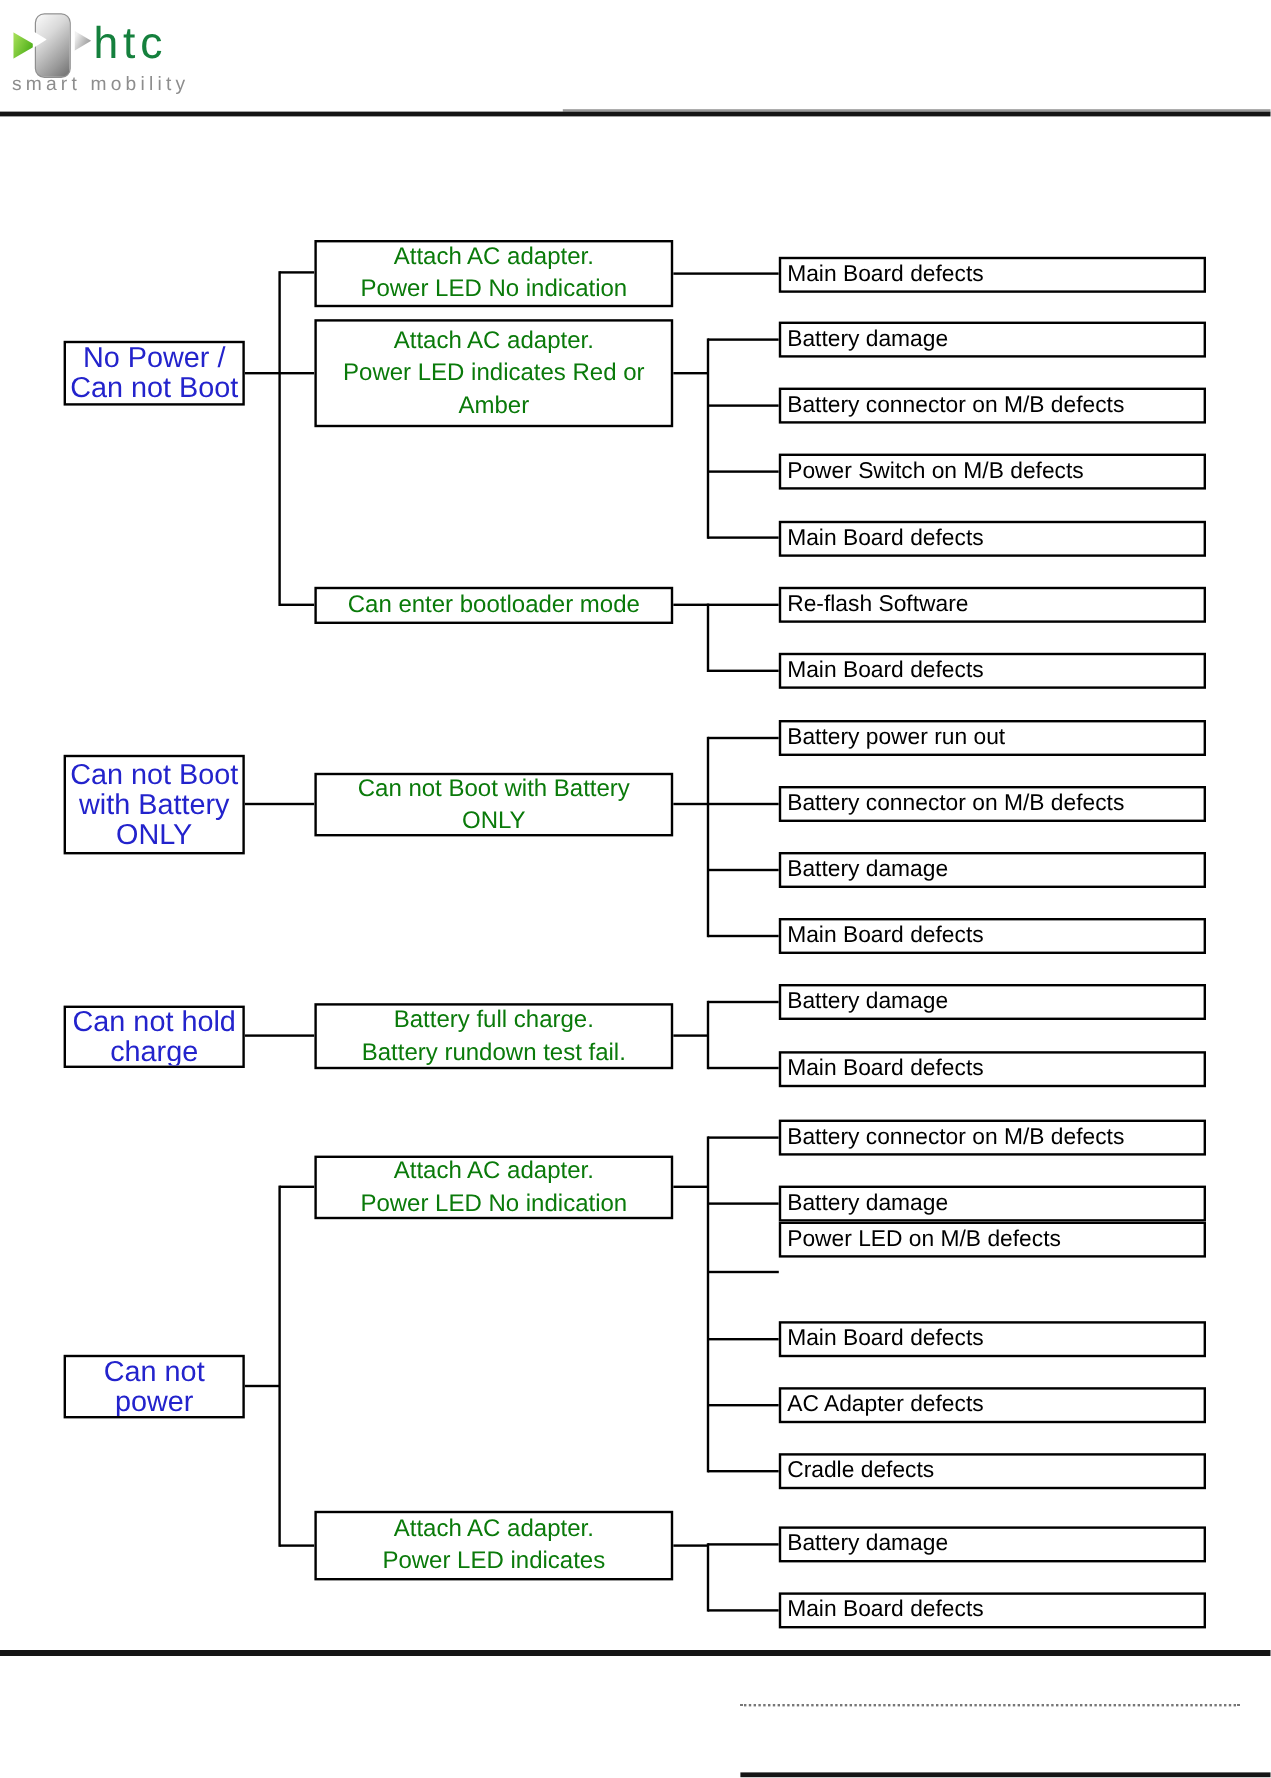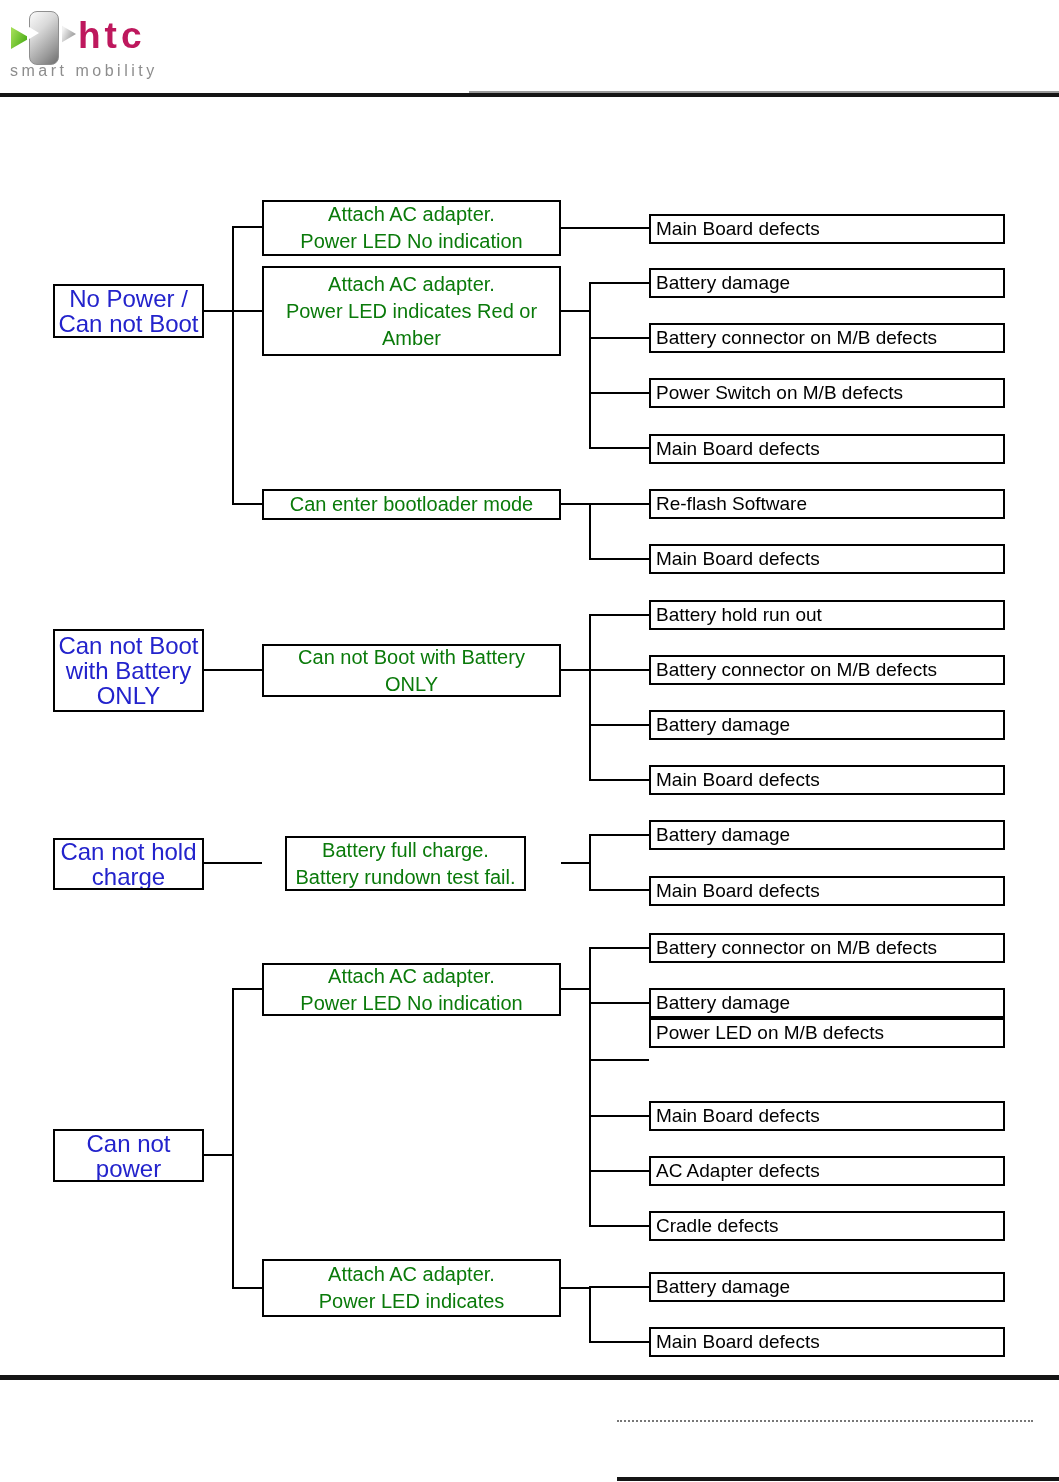--- a/index.html
+++ b/index.html
@@ -23,22 +23,22 @@
   .device-notch {
     position:absolute; left:-3px; top:13px; width:12px; height:16px;
     background:#ffffff; clip-path:polygon(0 4%, 100% 50%, 0 96%);
   }
   .arrow-gray {
     position:absolute; left:56px; top:20px; width:14px; height:18px;
     background:linear-gradient(115deg,#f0f0f0 15%,#b5b5b5 60%,#8a8a8a);
     clip-path:polygon(0 4%, 100% 50%, 0 96%);
   }
   .brand {
-    position:absolute; left:72px; top:12px; font-size:37px; font-weight:bold;
-    color:#be185d; letter-spacing:4px; line-height:1;
+    position:absolute; left:72px; top:12px; font-size:37px; font-weight:normal;
+    color:#15803d; letter-spacing:4px; line-height:1;
   }
   .tagline {
     position:absolute; left:4px; top:57px; font-size:16px; color:#8d8d8d;
     letter-spacing:3.5px; white-space:nowrap;
   }
 
   
   .rule { position:absolute; background:#151515; }
   .rule-top       { left:0;    top:93px;   width:1059px; height:4px; }
   .rule-top-shade { left:469px; top:91px;  width:590px;  height:2px; background:#9a9a9a; }
@@ -143,34 +143,34 @@
       <div class="box symptom" style="left: 53px; top: 1129px; width: 151px; height: 53px;">Can not
 power</div>
       <div class="box condition" style="left: 262px; top: 200px; width: 299px; height: 56px;">Attach AC adapter.
 Power LED No indication</div>
       <div class="box condition" style="left: 262px; top: 266px; width: 299px; height: 90px;">Attach AC adapter.
 Power LED indicates Red or
 Amber</div>
       <div class="box condition" style="left: 262px; top: 489px; width: 299px; height: 31px;">Can enter bootloader mode</div>
       <div class="box condition" style="left: 262px; top: 644px; width: 299px; height: 53px;">Can not Boot with Battery
 ONLY</div>
-      <div class="box condition" style="left: 262px; top: 836px; width: 241px; height: 55px; margin-left: 23px;">Battery full charge.
+      <div class="box condition" style="left: 262px; top: 836px; width: 299px; height: 55px;">Battery full charge.
 Battery rundown test fail.</div>
       <div class="box condition" style="left: 262px; top: 963px; width: 299px; height: 53px;">Attach AC adapter.
 Power LED No indication</div>
       <div class="box condition" style="left: 262px; top: 1259px; width: 299px; height: 58px;">Attach AC adapter.
 Power LED indicates</div>
       <div class="box result" style="left: 649px; top: 214px; width: 356px; height: 30px;">Main Board defects</div>
       <div class="box result" style="left: 649px; top: 268px; width: 356px; height: 30px;">Battery damage</div>
       <div class="box result" style="left: 649px; top: 323px; width: 356px; height: 30px;">Battery connector on M/B defects</div>
       <div class="box result" style="left: 649px; top: 378px; width: 356px; height: 30px;">Power Switch on M/B defects</div>
       <div class="box result" style="left: 649px; top: 434px; width: 356px; height: 30px;">Main Board defects</div>
       <div class="box result" style="left: 649px; top: 489px; width: 356px; height: 30px;">Re-flash Software</div>
       <div class="box result" style="left: 649px; top: 544px; width: 356px; height: 30px;">Main Board defects</div>
-      <div class="box result" style="left: 649px; top: 600px; width: 356px; height: 30px;">Battery hold run out</div>
+      <div class="box result" style="left: 649px; top: 600px; width: 356px; height: 30px;">Battery power run out</div>
       <div class="box result" style="left: 649px; top: 655px; width: 356px; height: 30px;">Battery connector on M/B defects</div>
       <div class="box result" style="left: 649px; top: 710px; width: 356px; height: 30px;">Battery damage</div>
       <div class="box result" style="left: 649px; top: 765px; width: 356px; height: 30px;">Main Board defects</div>
       <div class="box result" style="left: 649px; top: 820px; width: 356px; height: 30px;">Battery damage</div>
       <div class="box result" style="left: 649px; top: 876px; width: 356px; height: 30px;">Main Board defects</div>
       <div class="box result" style="left: 649px; top: 933px; width: 356px; height: 30px;">Battery connector on M/B defects</div>
       <div class="box result" style="left: 649px; top: 988px; width: 356px; height: 30px;">Battery damage</div>
       <div class="box result" style="left: 649px; top: 1018px; width: 356px; height: 30px;">Power LED on M/B defects</div>
       <div class="box result" style="left: 649px; top: 1101px; width: 356px; height: 30px;">Main Board defects</div>
       <div class="box result" style="left: 649px; top: 1211px; width: 356px; height: 30px;">Cradle defects</div>

